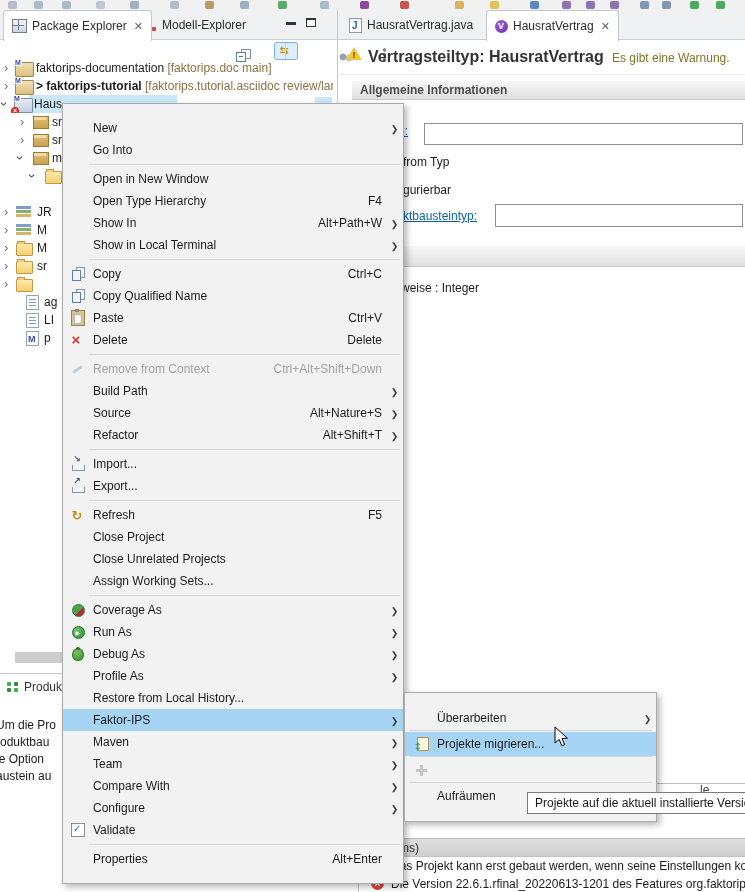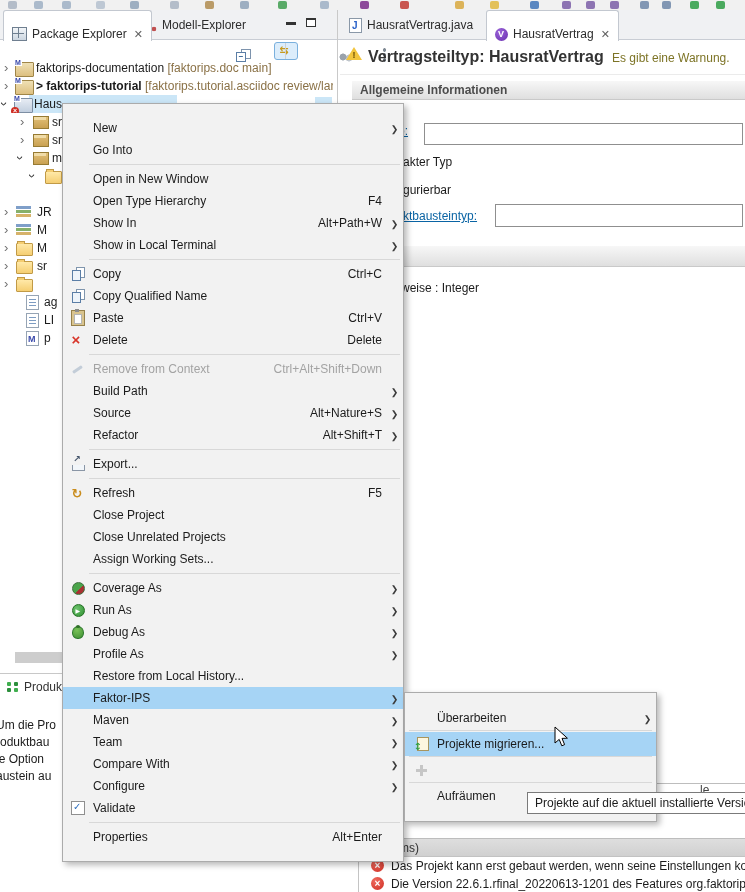--- a/index.html
+++ b/index.html
@@ -8,21 +8,21 @@
   .abs{position:absolute;}
   .nowrap{white-space:nowrap;}
 
   
   .topbar{left:0;top:0;width:745px;height:10px;background:#f1f1f1;border-bottom:1px solid #e2e2e2;}
   .tfrag{position:absolute;top:1px;width:9px;height:8px;border-radius:2px;opacity:.85;}
 
   
   .tabbar{height:30px;background:#f0f1f3;border-bottom:1px solid #c9cdd4;box-sizing:border-box;}
   .tab{position:absolute;top:0;height:30px;display:flex;align-items:center;padding:0 8px;box-sizing:border-box;}
-  .tab.active{background:#fff;border:1px solid #c3c8d0;border-bottom:none;border-radius:3px 3px 0 0;height:31px;z-index:2;align-items:flex-end;}
+  .tab.active{background:#fff;border:1px solid #c3c8d0;border-bottom:none;border-radius:3px 3px 0 0;height:31px;z-index:2;}
   .tab .lbl{margin:0 5px;color:#2c2c2c;}
   .close-x{color:#5f5f5f;font-size:11px;margin-left:2px;cursor:default;}
 
   .win-min{position:relative;width:11px;height:9px;display:inline-block}
   .win-min::before{content:"";position:absolute;left:0;top:0;width:10px;height:3px;background:#333;}
   .win-max{width:10px;height:9px;display:inline-block;border:1px solid #333;border-top:2px solid #333;box-sizing:border-box;background:#fff;}
 
   
   .ii{position:relative;display:inline-block;}
   .ic-pkgexp{width:13px;height:12px;border:1px solid #6f7f90;background:linear-gradient(#f2f5f8,#ccd6e0);}
@@ -317,21 +317,21 @@
   <span class="abs nowrap" style="left:368px;top:48px;font-weight:bold;font-size:16px;color:#333;">Vertragsteiltyp: HausratVertrag</span>
   <span class="abs nowrap" style="left:612px;top:51px;color:#7d7426;">Es gibt eine Warnung.</span>
   <span class="abs" style="left:340px;top:74px;width:405px;height:1px;background:#ebebeb;"></span>
 
   
   <div class="abs sectionbar" style="left:352px;top:81px;width:393px;height:19px;">Allgemeine Informationen</div>
 
   
   <span class="abs hlink nowrap" style="left:398px;top:124px;">p:</span>
   <input class="abs formfield" style="left: 424px; top: 123px; width: 319px; height: 22px;" readonly="">
-  <span class="abs nowrap" style="left:403px;top:155px;">akter Typ</span>
+  <span class="abs nowrap" style="left:403px;top:155px;">from Typ</span>
   <span class="abs nowrap" style="left:403px;top:183px;">gurierbar</span>
   <span class="abs hlink nowrap" style="left:403px;top:209px;">ktbausteintyp:</span>
   <input class="abs formfield" style="left: 495px; top: 204px; width: 248px; height: 23px;" readonly="">
   <div class="abs sectionbar" style="left:352px;top:246px;width:393px;height:21px;"></div>
   <span class="abs nowrap" style="left:401px;top:281px;">weise : Integer</span>
 
   
   <span class="abs" style="left:358px;top:783px;width:387px;height:1px;background:#bdbdbd;"></span>
   <span class="abs" style="left:358px;top:783px;width:1px;height:109px;background:#c4c4c4;"></span>
   <span class="abs" style="left:364px;top:786px;color:#555;font-size:11px;">›</span>
@@ -445,20 +445,28 @@
     </div>
     <div class="mi">
       <span class="mic"></span>
       <span class="mil">Refactor</span>
       <span class="mia">Alt+Shift+T</span>
         <span class="mar arr"></span>
     </div>
     <div class="msep"></div>
     <div class="mi">
       <span class="mic">
+          <i class="ii ic-import"></i>
+        </span>
+      <span class="mil">Import...</span>
+      <span class="mia"></span>
+        <span class="mar"></span>
+    </div>
+    <div class="mi">
+      <span class="mic">
           <i class="ii ic-export"></i>
         </span>
       <span class="mil">Export...</span>
       <span class="mia"></span>
         <span class="mar"></span>
     </div>
     <div class="msep"></div>
     <div class="mi">
       <span class="mic">
           <i class="ii ic-refresh"></i>

